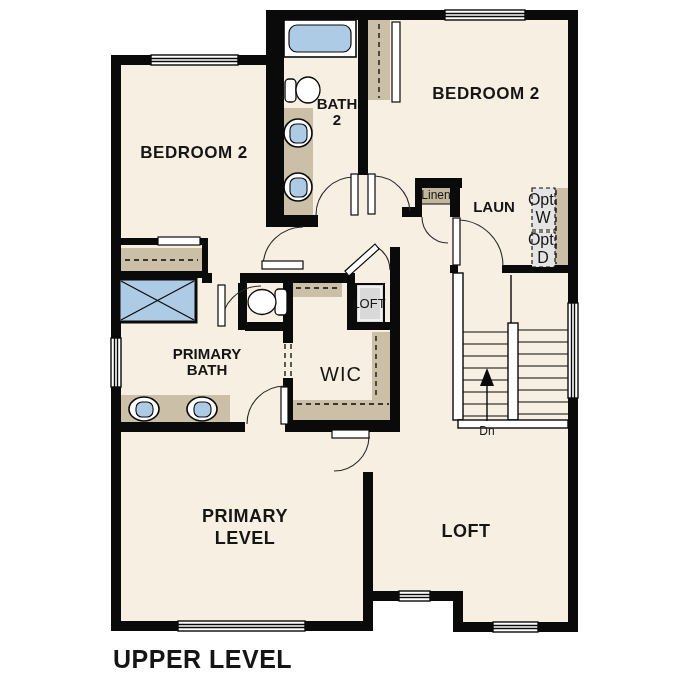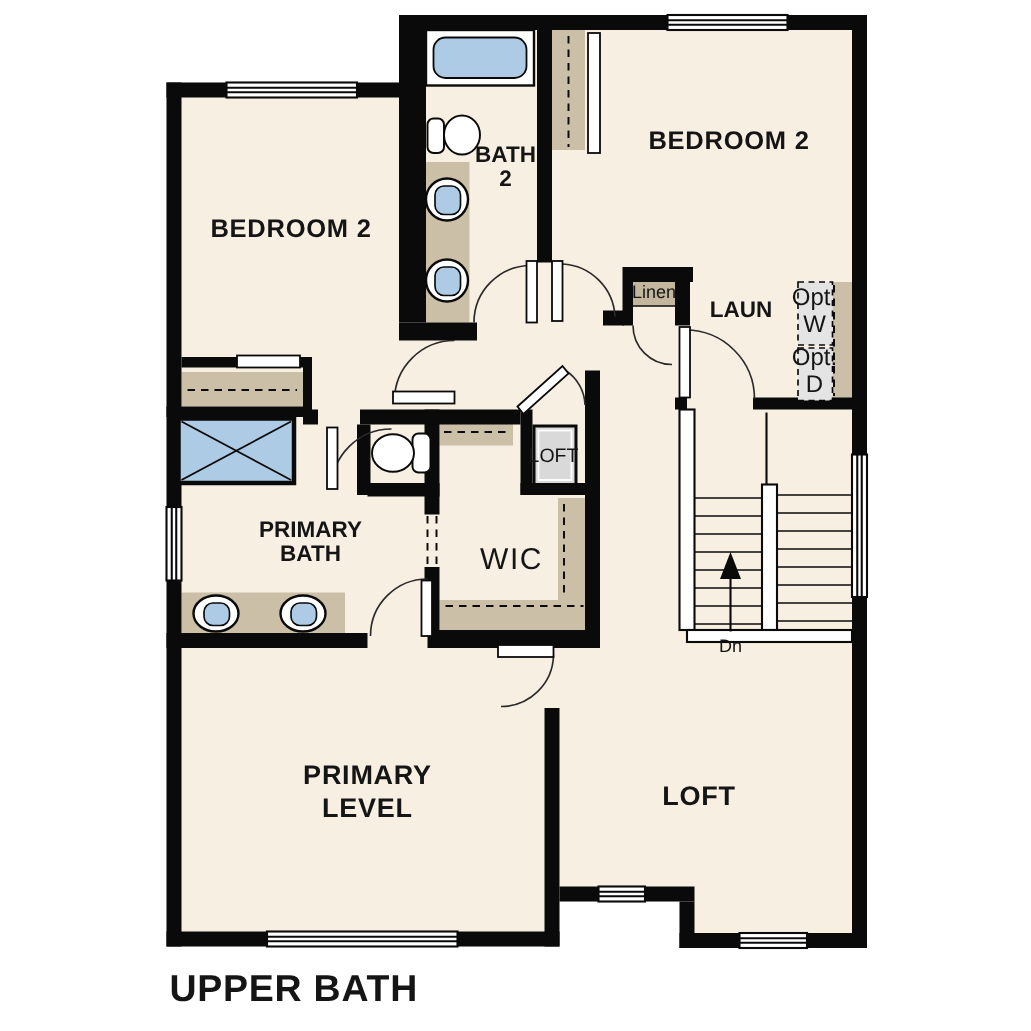--- a/index.html
+++ b/index.html
@@ -271,15 +271,15 @@
 
   <div class="lbl big" style="left:245px;top:528px;font-size:18px;line-height:1.2;">
     <div>PRIMARY</div>
     <div>LEVEL</div>
   </div>
 
   <div class="lbl big" style="left:466px;top:511px;font-size:18px;margin-top:20px;">LOFT</div>
 
   <div class="lbl sm" style="left:487px;top:431px;">Dn</div>
 
-  <div class="title">UPPER BATH</div>
+  <div class="title">UPPER LEVEL</div>
 
 </div>
 
 </body></html>

